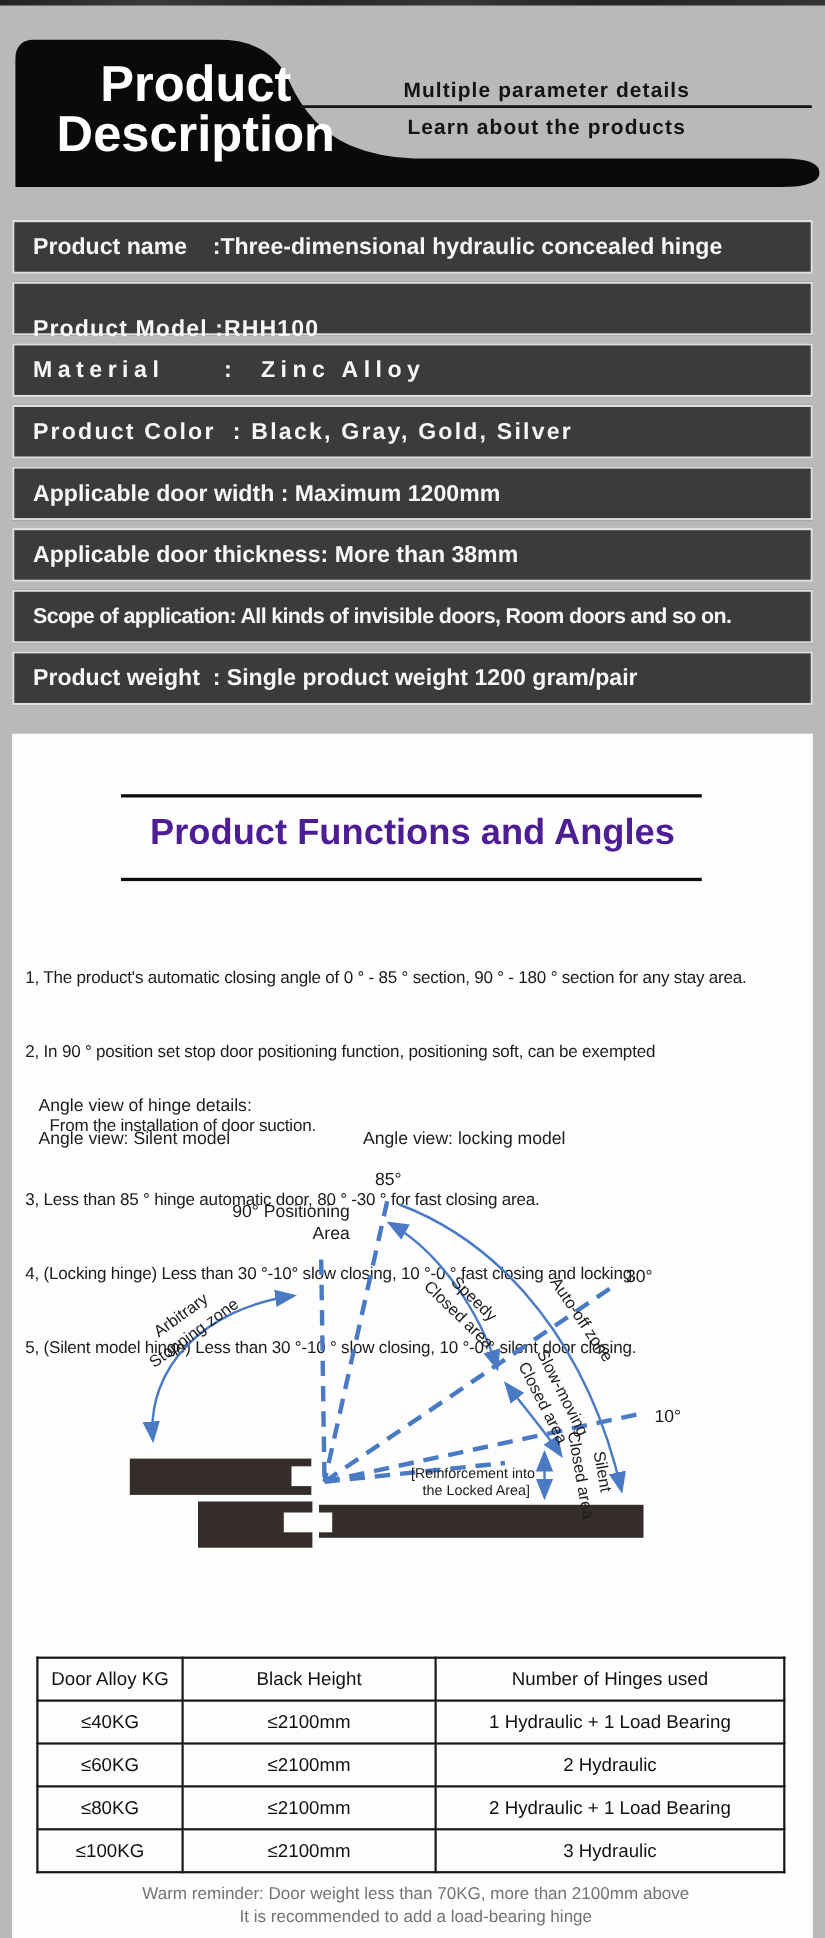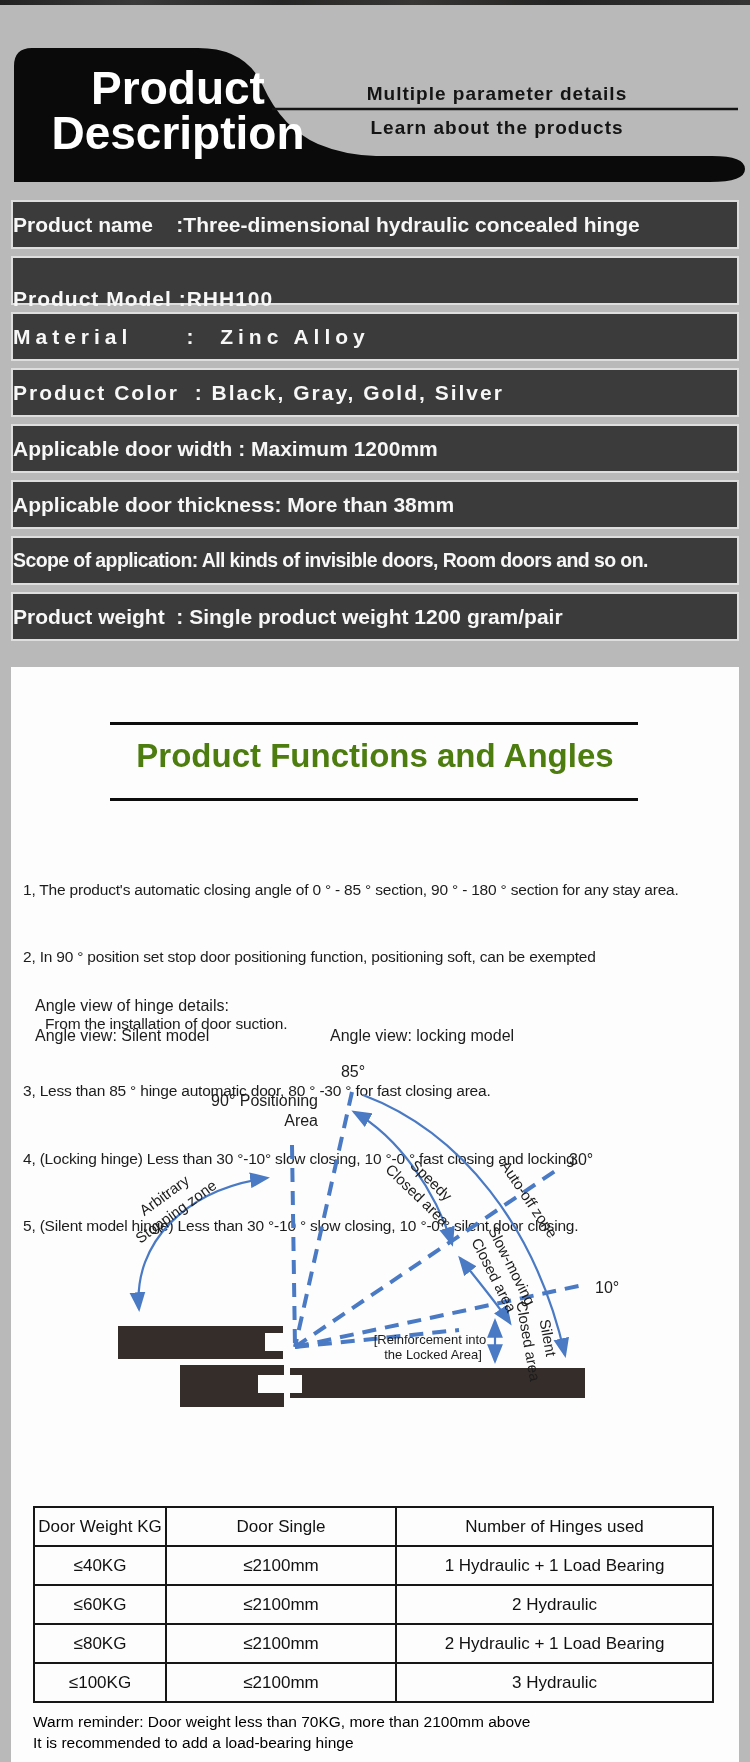--- a/index.html
+++ b/index.html
@@ -5,59 +5,59 @@
   html,body{margin:0;padding:0;}
   body{
     width:750px;height:1762px;position:relative;overflow:hidden;
     background:#b9b9b9;
     font-family:"Liberation Sans","DejaVu Sans",sans-serif;
   }
   
   .top-strip{position:absolute;top:0;left:0;width:750px;height:5px;
     background:linear-gradient(90deg,#222 0%,#3a3a3a 18%,#262626 37%,#383634 55%,#242424 74%,#343434 100%);}
   
-  .banner{position:absolute;top:48px;left:0;width:599px;height:134px;}
+  .banner{position:absolute;top:36px;left:0;width:599px;height:134px;}
   .banner svg{display:block;}
   .banner text{font-family:"Liberation Sans","DejaVu Sans",sans-serif;}
   .banner .ttl{fill:#ffffff;font-size:46px;font-weight:bold;}
   .banner .sub{fill:#141414;font-size:19px;font-weight:bold;letter-spacing:1px;}
   
   .specs{position:absolute;top:200px;left:11px;width:728px;}
   .spec-bar{height:45px;border:2px solid #dedede;background:#3b3b3b;margin-bottom:7px;
     display:flex;align-items:center;box-sizing:content-box;}
-  .spec-text{color:#f7f7f7;font-size:21px;font-weight:bold;white-space:pre;}
+  .spec-text{color:#f7f7f7;font-size:21px;font-weight:bold;padding-left:17px;white-space:pre;}
   .spec-bar.ls1 .spec-text{letter-spacing:1px;margin-top:36px;}
   .spec-bar.ls2 .spec-text{letter-spacing:2px;}
   .spec-bar.ls5 .spec-text{letter-spacing:5px;}
   .spec-bar.condensed .spec-text{font-size:19.5px;letter-spacing:-0.6px;}
   
   .panel{position:absolute;top:667px;left:11px;width:728px;height:1095px;background:#fdfdfd;}
   .rule{position:absolute;left:99px;width:528px;height:3px;background:#0d0d0d;}
   .rule.r1{top:55px;} .rule.r2{top:131px;}
   .fn-title{position:absolute;top:70px;left:0;width:728px;text-align:center;
-    font-size:33px;font-weight:bold;color:#4d7c0f;}
+    font-size:33px;font-weight:bold;color:#4c1d95;}
   .fn-lines{position:absolute;top:167px;left:12px;width:692px;
     font-size:15.5px;line-height:22.4px;color:#1c1c1c;letter-spacing:-0.2px;white-space:pre;}
   .fn-lines .indent{padding-left:22px;}
   .angle-heading{position:absolute;top:330px;left:24px;font-size:16px;color:#1c1c1c;}
   .angle-row{position:absolute;top:360px;left:24px;width:692px;font-size:16px;color:#1c1c1c;}
   .angle-row .right{position:absolute;left:295px;top:0;}
   
   .diagram{position:absolute;top:370px;left:0;width:728px;height:405px;}
   .diagram text{font-family:"Liberation Sans","DejaVu Sans",sans-serif;fill:#1c1c1c;}
   .dlabel{font-size:16px;}
   .rot{font-size:15px;}
   .reinf{font-size:13px;}
   
   .hinge-table{position:absolute;top:839px;left:22px;border-collapse:collapse;table-layout:fixed;}
   .hinge-table th,.hinge-table td{border:2px solid #161616;height:37px;text-align:center;
     font-size:17px;font-weight:normal;color:#111;padding:0 2px;}
   
-  .reminder{position:absolute;top:1044px;left:22px;width:690px;text-align:left;
-    font-size:15.5px;line-height:21px;color:#000000;}
+  .reminder{position:absolute;top:1044px;left:22px;width:690px;text-align:center;
+    font-size:15.5px;line-height:21px;color:#737373;}
 </style>
 </head>
 <body>
 
 <div class="top-strip"></div>
 
 <div class="banner">
   <svg width="750" height="134" viewBox="0 0 750 134">
     <path d="M 14 134 L 14 18 Q 14 0 32 0 L 198 0 Q 246 0 263 38 Q 282 80 318 96 Q 344 107 376 108 L 712 108 Q 745 108 745 121 Q 745 134 710 134 Z" fill="#0a0a0a"></path>
     <text class="ttl" x="178" y="56" text-anchor="middle">Product</text>
@@ -176,22 +176,22 @@
   </svg>
 
   <table class="hinge-table">
     <colgroup>
         <col style="width:132px">
         <col style="width:230px">
         <col style="width:317px">
       </colgroup>
     <tbody>
         <tr>
-      <th>Door Weight KG</th>
-      <th>Door Single</th>
+      <th>Door Alloy KG</th>
+      <th>Black Height</th>
       <th>Number of Hinges used</th>
     </tr>
     <tr>
       <td>≤40KG</td>
       <td>≤2100mm</td>
       <td>1 Hydraulic + 1 Load Bearing</td>
     </tr>
     <tr>
       <td>≤60KG</td>
       <td>≤2100mm</td>

